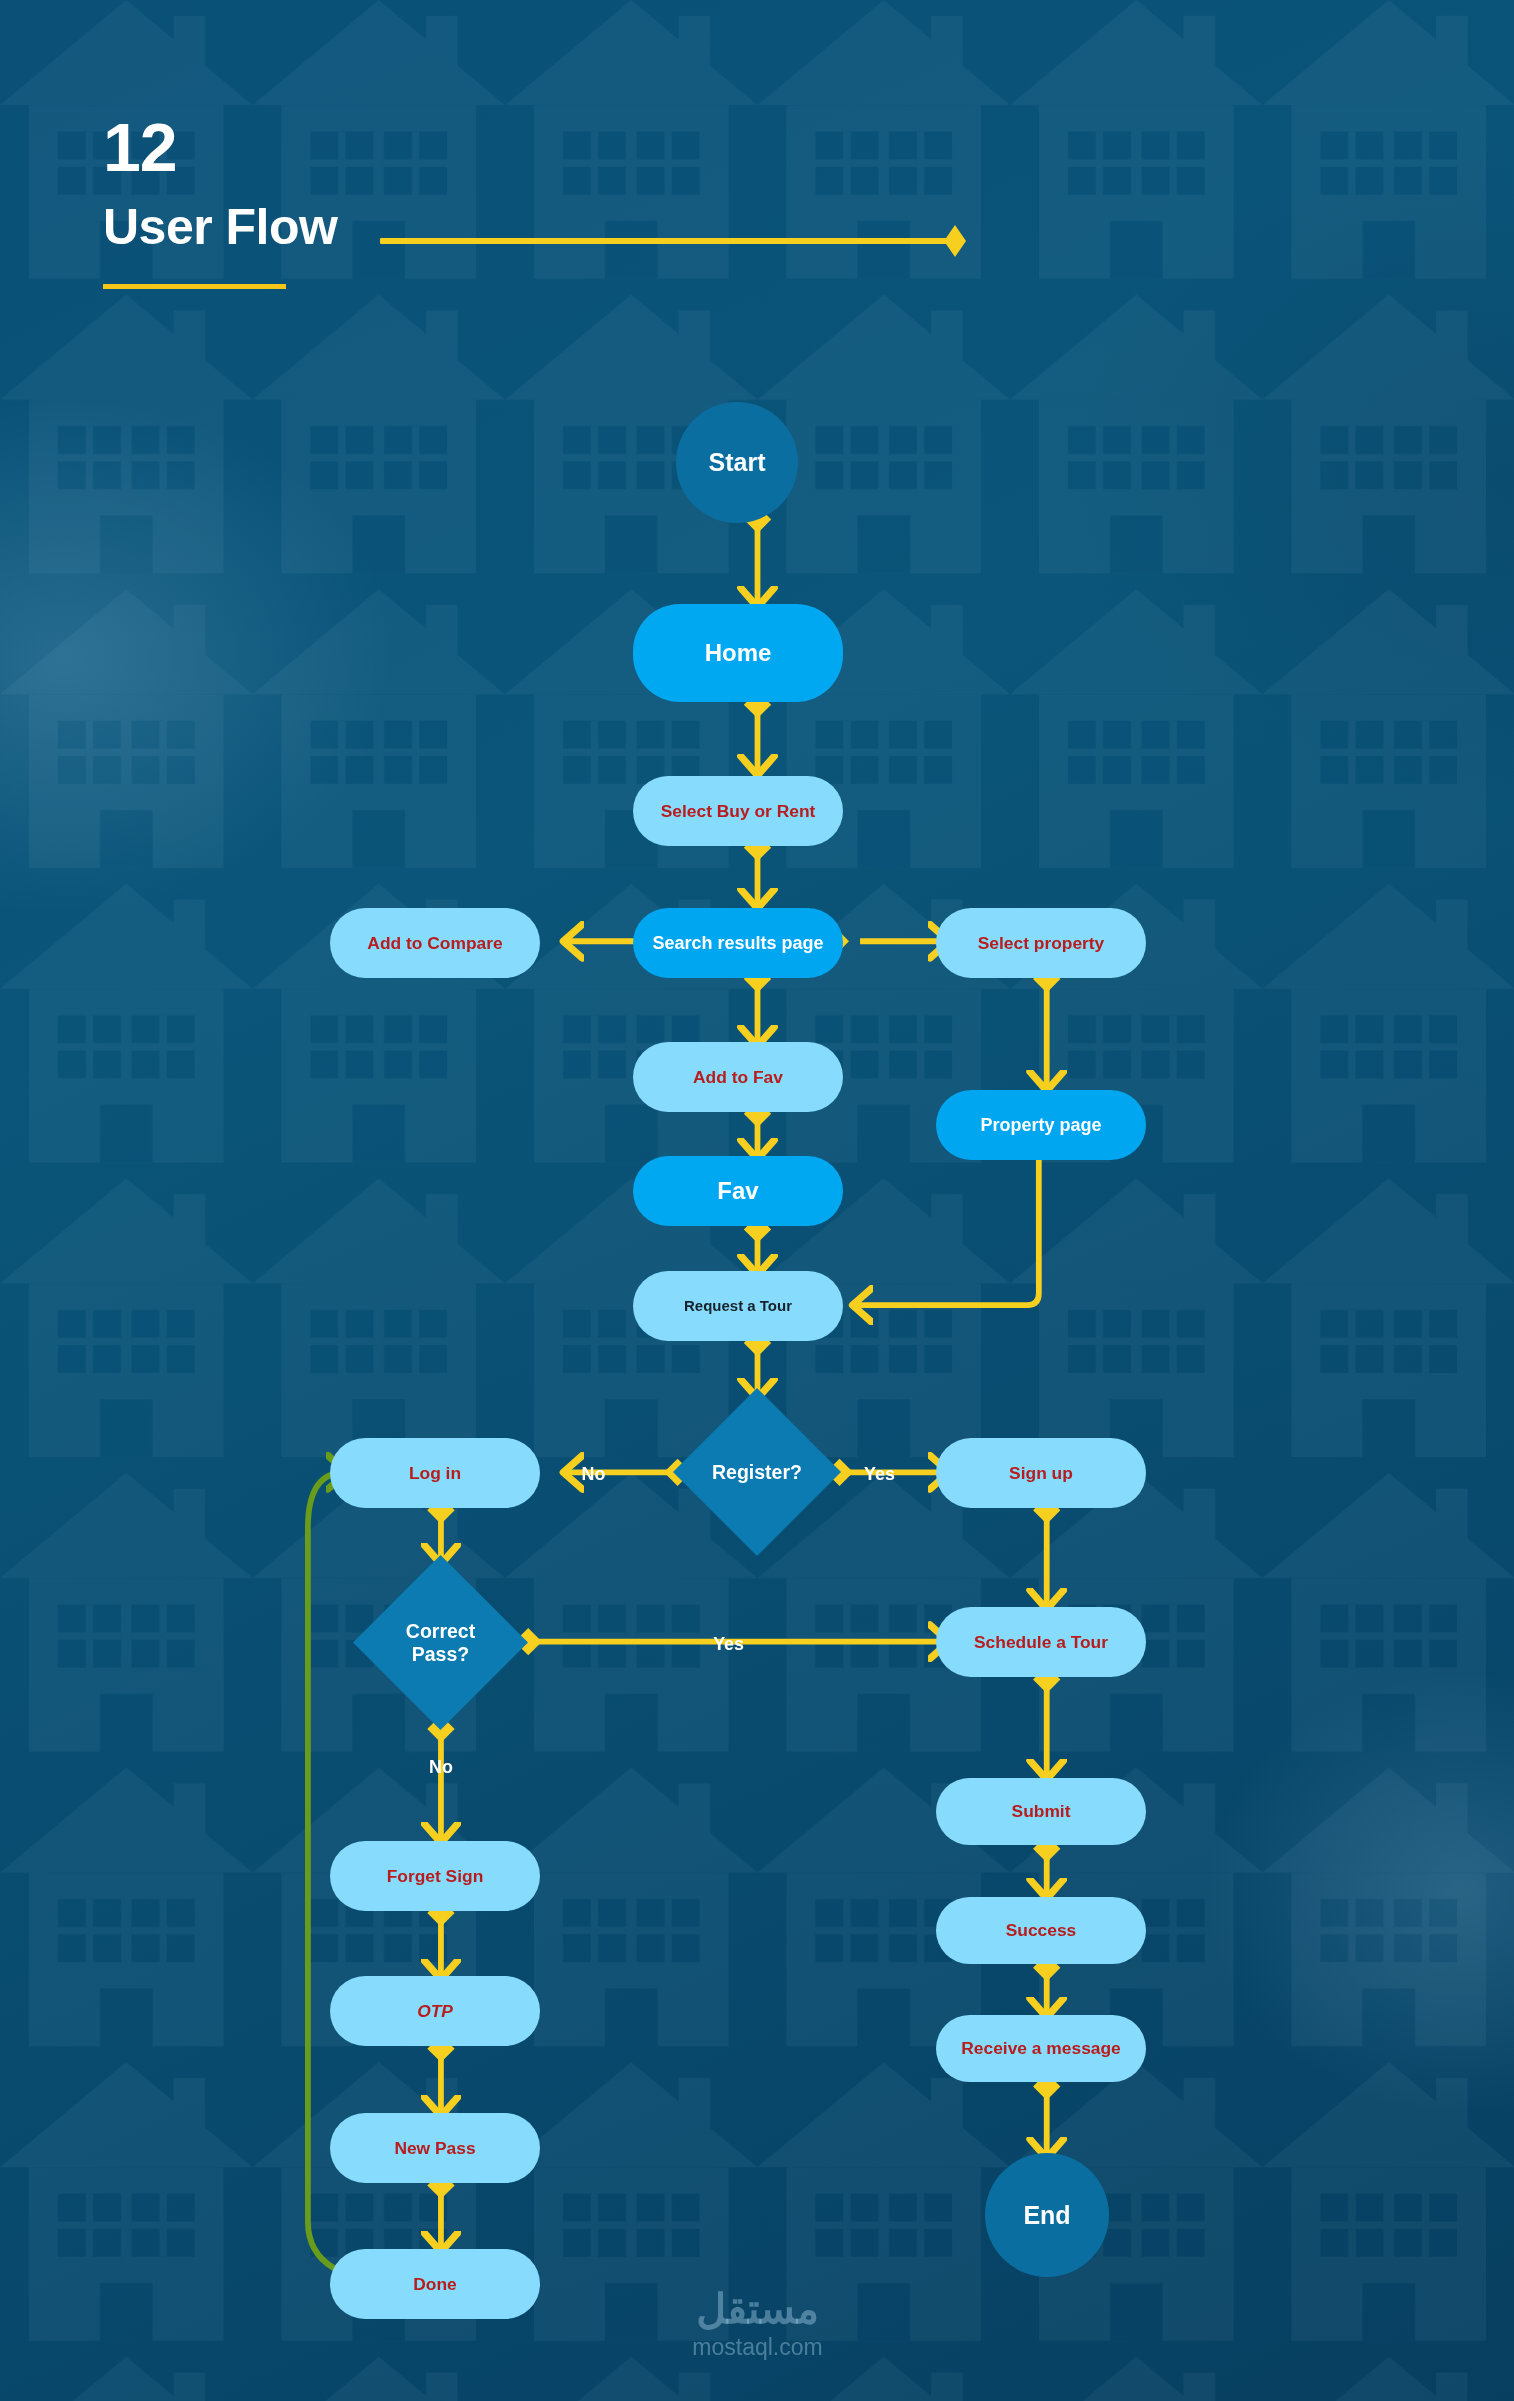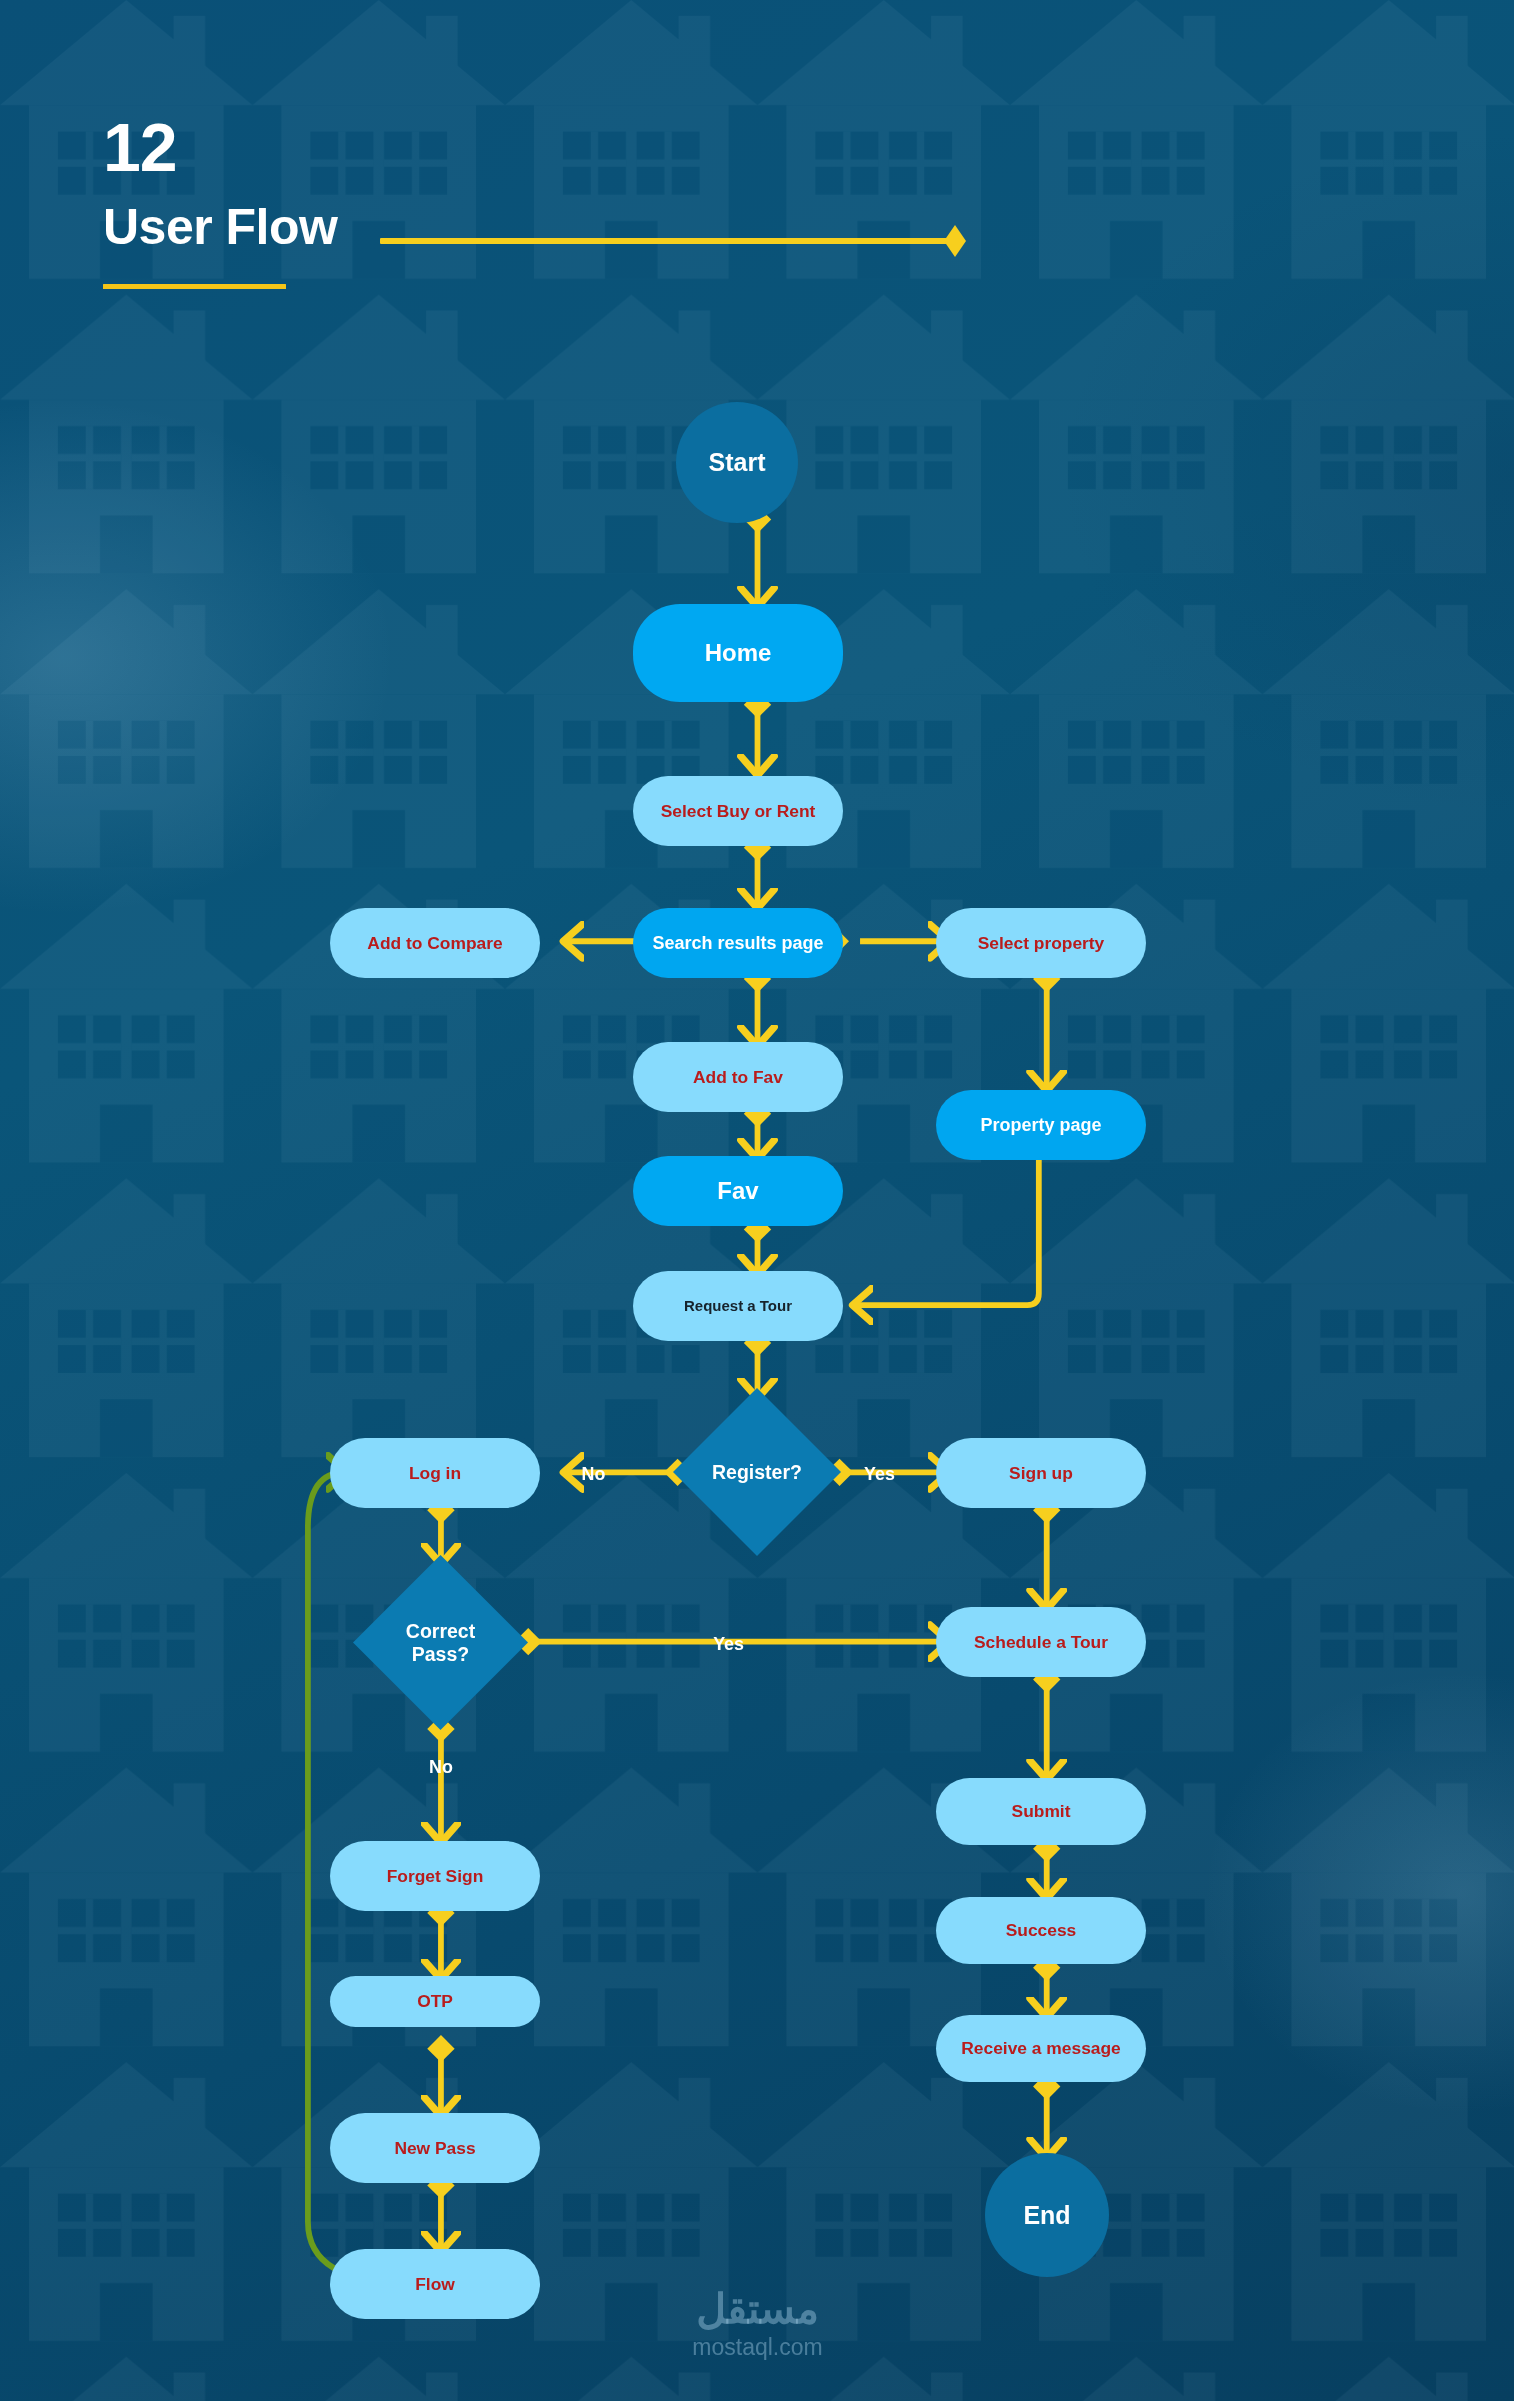--- a/index.html
+++ b/index.html
@@ -230,29 +230,29 @@
     <span style="white-space:pre-line;">Correct
 Pass?</span>
   </div>
 
   <div class="node n-pill" style="left:936px;top:1607px;width:210px;height:70px;">Schedule a Tour</div>
 
   <div class="node n-pill" style="left:330px;top:1841px;width:210px;height:70px;">Forget Sign</div>
 
   <div class="node n-pill" style="left:936px;top:1778px;width:210px;height:67px;">Submit</div>
 
-  <div class="node n-pill" style="left:330px;top:1976px;width:210px;height:51px;">OTP</div>
+  <div class="node n-pill" style="left:330px;top:1976px;width:210px;height:70px;font-style:italic;">OTP</div>
 
   <div class="node n-pill" style="left:936px;top:1897px;width:210px;height:67px;">Success</div>
 
   <div class="node n-pill" style="left:330px;top:2113px;width:210px;height:70px;text-align:right;">New Pass</div>
 
   <div class="node n-pill" style="left:936px;top:2015px;width:210px;height:67px;">Receive a message</div>
 
-  <div class="node n-pill" style="left:330px;top:2249px;width:210px;height:70px;">Flow</div>
+  <div class="node n-pill" style="left:330px;top:2249px;width:210px;height:70px;">Done</div>
 
   <div class="node n-terminal" style="left:985px;top:2153px;width:124px;height:124px;">End</div>
 
   <div class="wm">
     <div class="wm-ar">مستقل</div>
     <div class="wm-en">mostaql.com</div>
   </div>
 
 </div>
 

